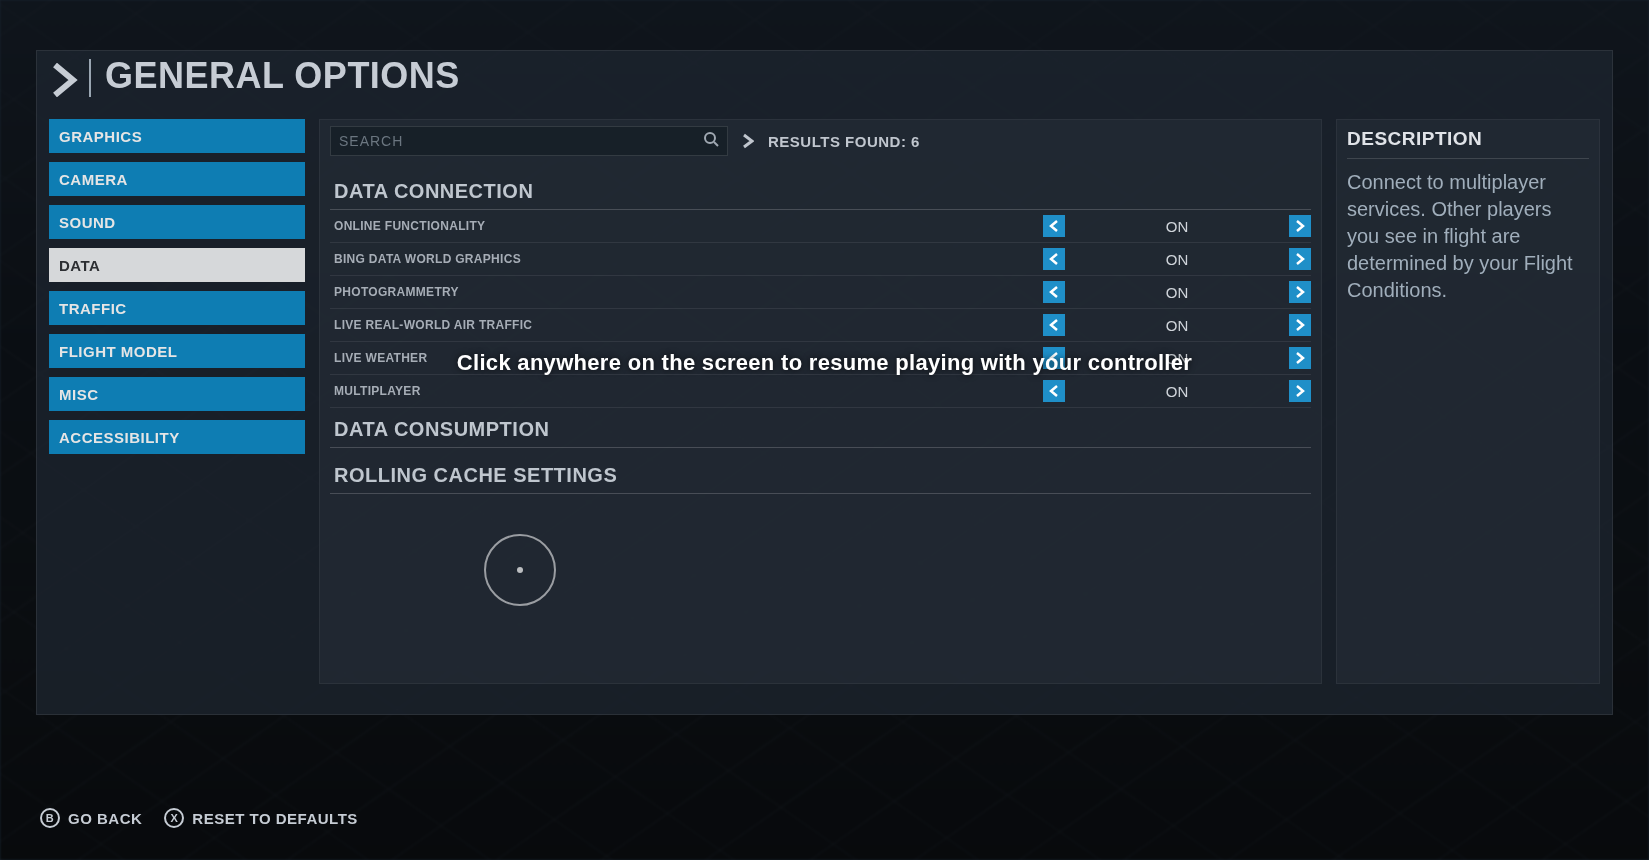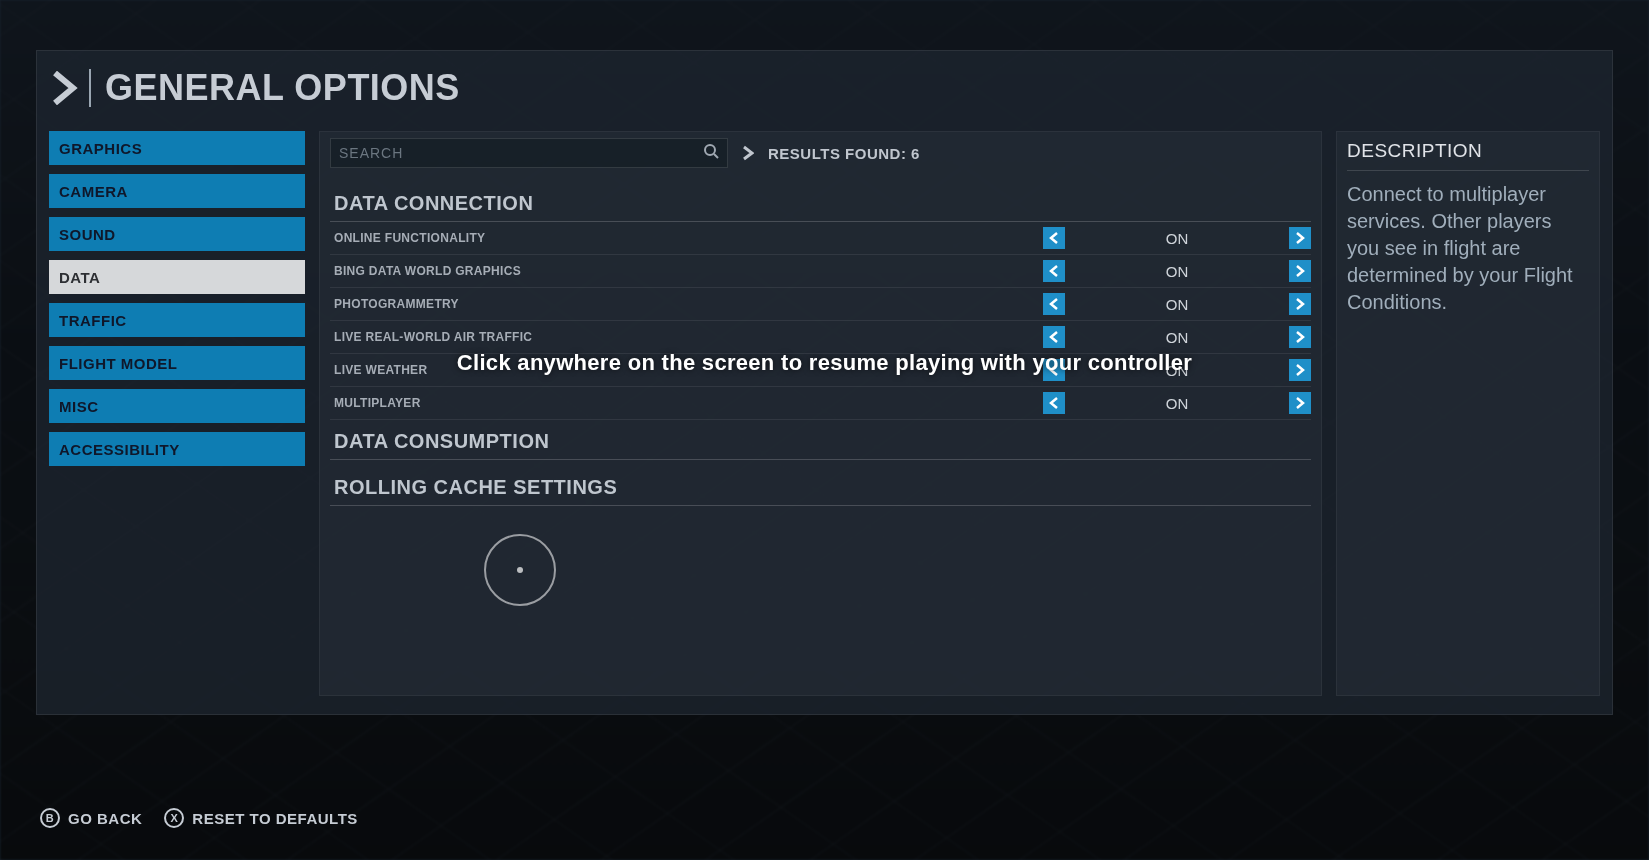--- a/index.html
+++ b/index.html
@@ -30,22 +30,22 @@
   position: absolute;
   top: 50px;
   left: 36px;
   right: 36px;
   bottom: 145px;
   background: rgba(30,38,48,0.75);
   border: 1px solid rgba(255,255,255,0.08);
 }
 .title-row {
   display: flex;
-  align-items: center;
-  padding: 16px 14px 10px;
+  align-items: flex-end;
+  padding: 4px 14px 10px;
   gap: 10px;
 }
 .title-chevron svg { display: block; }
 .title-divider {
   width: 2px;
   height: 38px;
   background: #9aa6b2;
   margin-right: 4px;
 }
 .title-text {
@@ -62,21 +62,21 @@
 }
 .sidebar {
   width: 256px;
   display: flex;
   flex-direction: column;
   gap: 9px;
 }
 .side-item {
   height: 34px;
   background: #0e7db3;
-  color: #0f172a;
+  color: #e5e5e5;
   font-weight: 700;
   font-size: 15px;
   letter-spacing: 0.5px;
   padding: 0 10px;
   display: flex;
   align-items: center;
   cursor: pointer;
 }
 .side-item.active {
   background: #d6d8da;
@@ -168,21 +168,21 @@
 }
 .right {
   width: 264px;
   background: rgba(40,48,58,0.5);
   border: 1px solid rgba(255,255,255,0.05);
   padding: 8px 10px;
 }
 .desc-title {
   color: #e0e3e8;
   font-size: 19px;
-  font-weight: 400;
+  font-weight: 700;
   letter-spacing: 0.5px;
   border-bottom: 1px solid rgba(255,255,255,0.14);
   padding-bottom: 8px;
   margin-bottom: 10px;
 }
 .desc-body {
   color: #a0aebb;
   font-size: 20px;
   line-height: 1.35;
 }

